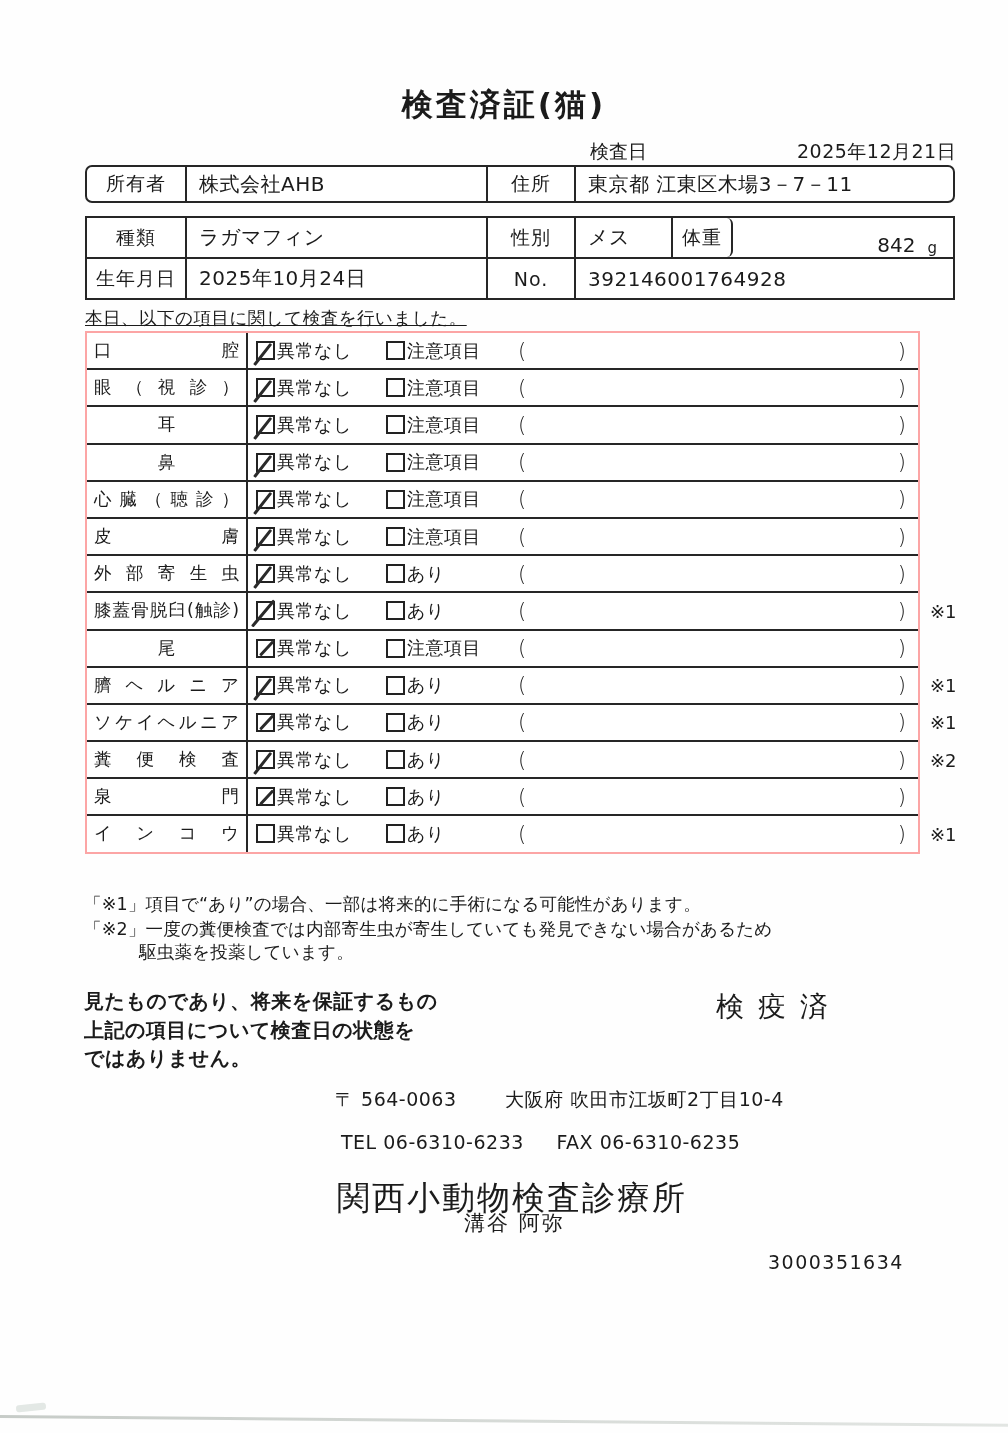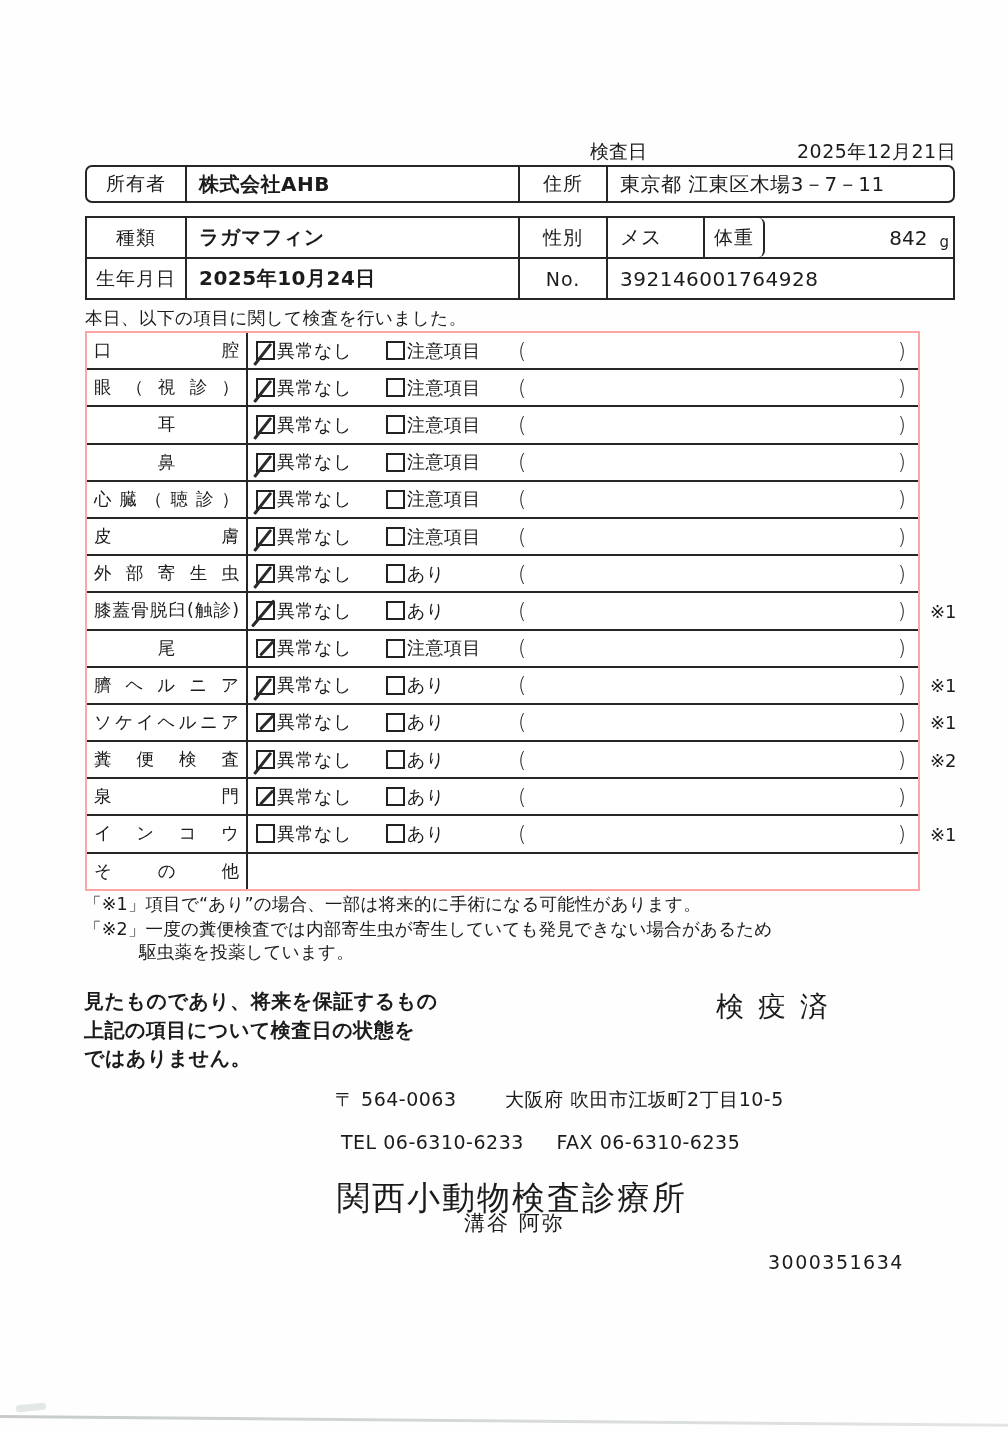--- a/index.html
+++ b/index.html
@@ -23,28 +23,28 @@
   .trow { display:flex; height:34px; }
   .tbl-animal .trow { height:39px; }
   .tbl-animal .trow.first { border-bottom:2px solid #262626; }
   .cell {
     box-sizing:border-box; border-right:2px solid #262626;
     display:flex; align-items:center; font-size:20px; overflow:hidden; white-space:nowrap;
   }
   .cell.last { border-right:none; }
   .cell.lab { justify-content:center; font-size:19px; letter-spacing:1px; }
   .cell.val { padding-left:12px; letter-spacing:0.5px; }
-  .w-label { width:100px; } .w-value { width:333px;font-weight:bold; } .w-sub { width:88px; }
+  .w-label { width:100px; } .w-value { width:301px; } .w-sub { width:88px; }
   .w-sex { width:97px; } .w-wt { width:60px; font-size:18px;border-radius:6px; }
-  .w-wtval { flex:1; justify-content:flex-end; padding-right:4px; }
+  .w-wtval { flex:1; justify-content:flex-end; padding-right:16px;align-items:flex-end; }
   .w-flex { flex:1; }
   .unit { font-size:15px; margin-left:12px; margin-top:8px; }
 
   
-  .intro { position:absolute; left:85px; top:306px; font-size:17.5px; letter-spacing:0.5px; }
+  .intro { position:absolute; left:85px; top:306px; font-size:17.5px; letter-spacing:0.5px;text-decoration:underline; }
 
   
   .chk-table {
     position:absolute; left:85px; top:331px; width:835px;
     border:2px solid #fca5a5; box-sizing:border-box; background:#fff;
   }
   .chk-row { position:relative; height:35.2px; border-bottom:2px solid #262626; display:flex; }
   .chk-row:last-child { border-bottom:none; }
   .chk-label {
     width:161px; box-sizing:border-box; border-right:2px solid #262626;
@@ -94,20 +94,21 @@
   .scan-speck {
     position:absolute; left:16px; top:1404px; width:30px; height:7px;
     background:#ccd6cf; opacity:0.55; transform:rotate(-6deg); border-radius:3px;
   }
 </style>
 </head>
 <body>
 
 <div class="page">
 
+  <div class="doc-title">検査済証(猫)</div>
 
   <div class="insp-label">検査日</div>
   <div class="insp-date">2025年12月21日</div>
 
   <div class="tbl tbl-owner">
     <div class="trow">
       <div class="cell lab w-label">所有者</div>
       <div class="cell val w-value">株式会社AHB</div>
       <div class="cell lab w-sub">住所</div>
       <div class="cell val w-flex last">東京都 江東区木場3－7－11</div>
@@ -298,42 +299,37 @@
       <div class="chk-content">
         <span class="cb cb1"></span>
         <span class="optlbl opt1">異常なし</span>
         <span class="cb cb2"></span>
         <span class="optlbl opt2">あり</span>
         <span class="paren popen">(</span>
         <span class="paren pclose">)</span>
       </div>
       <span class="note">※1</span>
     </div>
-      <div class="chk-row">
-      <div class="chk-label lbl-justify">その他</div>
-      <div class="chk-content"></div>
-      <span class="note"></span>
-    </div>
     </div>
 
   <div class="fn fn1">「※1」項目で“あり”の場合、一部は将来的に手術になる可能性があります。</div>
   <div class="fn fn2a">「※2」一度の糞便検査では内部寄生虫が寄生していても発見できない場合があるため</div>
   <div class="fn fn2b">駆虫薬を投薬しています。</div>
 
   <div class="disclaimer">
     <div>見たものであり、将来を保証するもの</div>
     <div>上記の項目について検査日の状態を</div>
     <div>ではありません。</div>
   </div>
 
   <div class="stamp">検疫済</div>
 
   <div class="postal-line">
     <span>〒 564-0063</span>
-    <span class="addr">大阪府 吹田市江坂町2丁目10-5</span>
+    <span class="addr">大阪府 吹田市江坂町2丁目10-4</span>
   </div>
 
   <div class="tel-line">
     <span>TEL 06-6310-6233</span>
     <span class="fax">FAX 06-6310-6235</span>
   </div>
 
   <div class="clinic-name">関西小動物検査診療所</div>
   <div class="vet-name">溝谷 阿弥</div>
   <div class="doc-number">3000351634</div>

